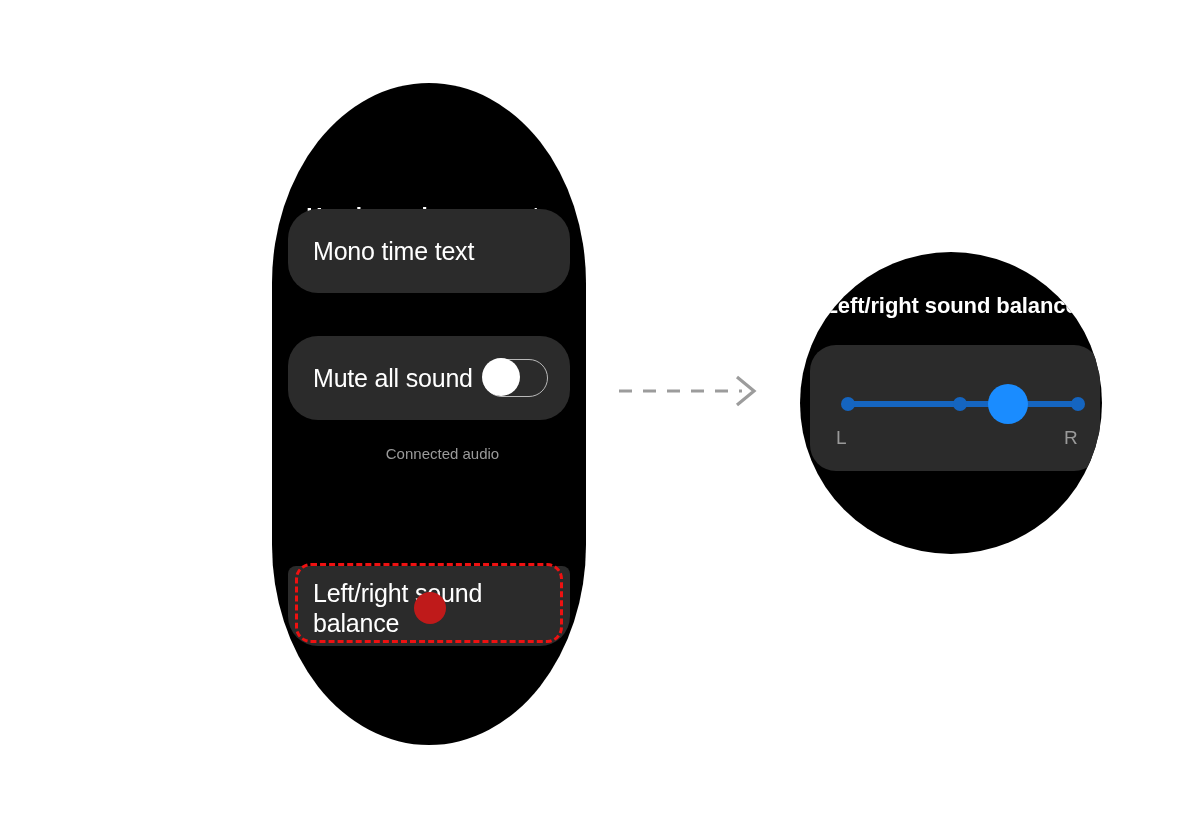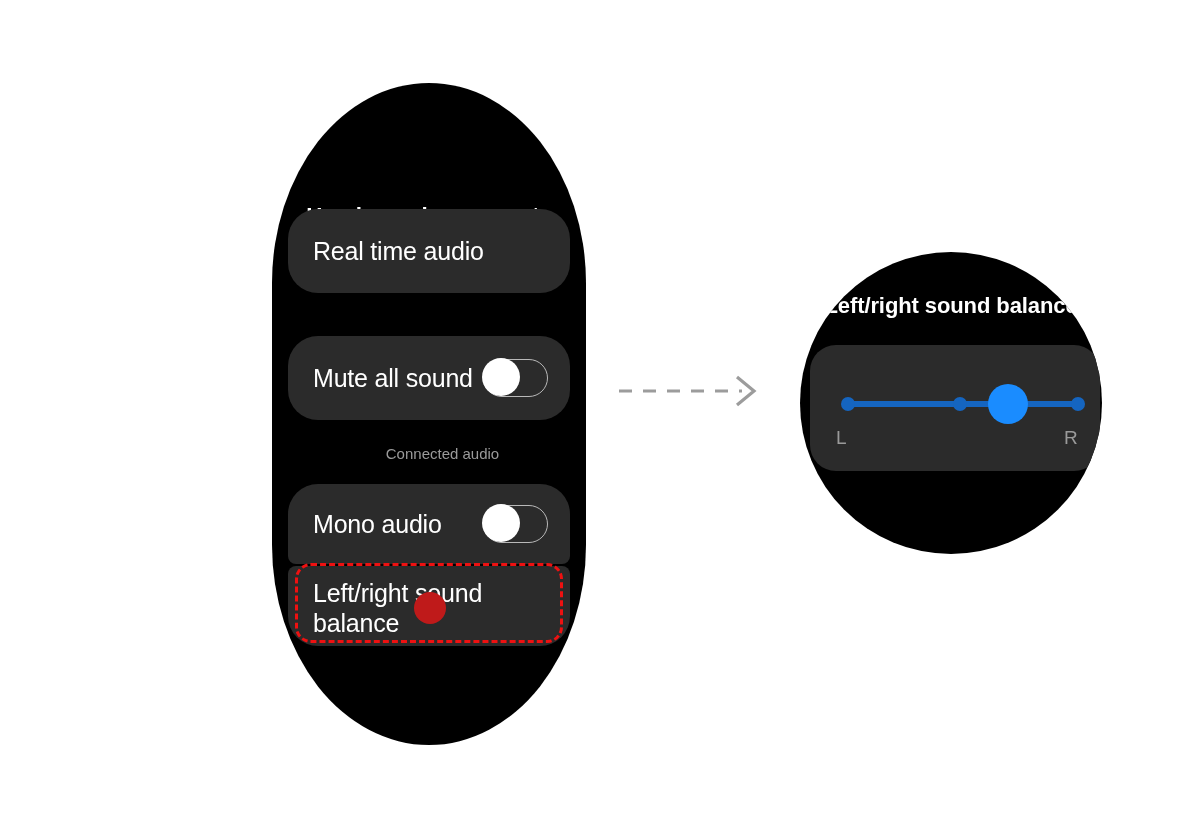--- a/index.html
+++ b/index.html
@@ -253,38 +253,32 @@
   #label-right { left: 254px; }
 </style>
 </head>
 <body>
 
 <div id="left-device">
 
   <div class="screen-title">Hearing enhencements</div>
 
   <div class="card" id="card-real-time-text">
-    <div class="card-label">Real time audio</div>
+    <div class="card-label">Mono time text</div>
   </div>
 
   <div class="card" id="card-mute-all-sound">
     <div class="card-label">Mute all sound</div>
     <div class="toggle" id="toggle-mute-all-sound">
       <div class="knob"></div>
     </div>
   </div>
 
   <div class="section-header">Connected audio</div>
 
-  <div class="card" id="card-mono-audio">
-    <div class="card-label">Mono audio</div>
-    <div class="toggle" id="toggle-mono-audio">
-      <div class="knob"></div>
-    </div>
-  </div>
 
   <div class="card" id="card-lr-balance">
     <div class="card-label">Left/right sound balance</div>
   </div>
 
   <div id="highlight-box"></div>
   <div id="tap-dot"></div>
 
 </div>
 

